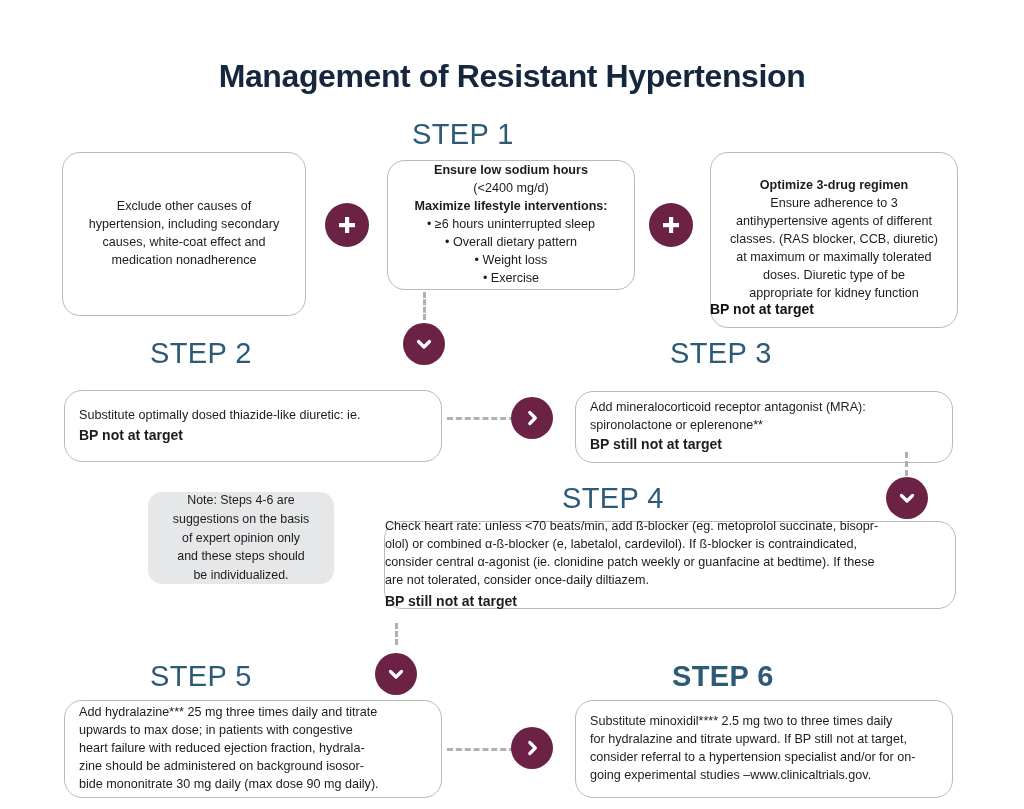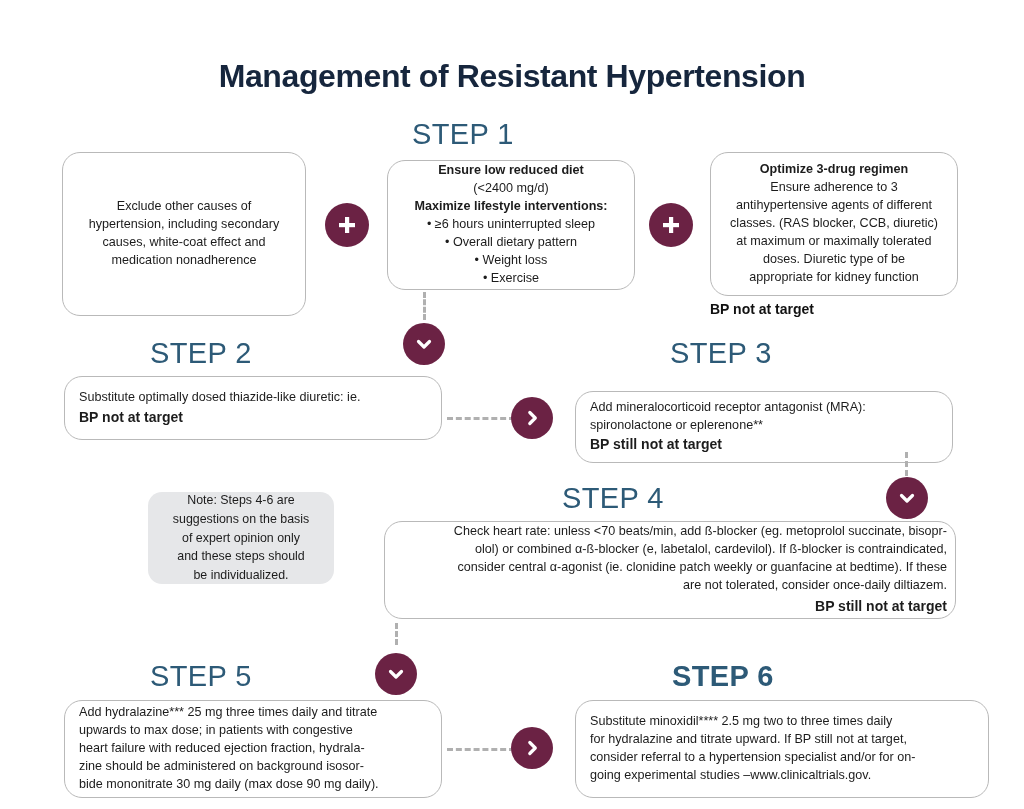--- a/index.html
+++ b/index.html
@@ -105,60 +105,60 @@
   </div>
 
   <div class="badge" style="left:325px; top:203px; width:44px; height:44px;">
     <svg width="22" height="22" viewBox="0 0 22 22" aria-hidden="true">
       <rect x="9" y="3" width="4.2" height="16" fill="#ffffff"></rect>
       <rect x="3" y="9" width="16" height="4.2" fill="#ffffff"></rect>
     </svg>
   </div>
 
   <div class="box center" style="left:387px; top:160px; width:248px; height:130px;">
-    <div class="bold">Ensure low reduced diet</div>
+    <div class="bold">Ensure low sodium hours</div>
     <div>(&lt;2400 mg/d)</div>
     <div class="bold">Maximize lifestyle interventions:</div>
     <ul class="bullets">
       <li>• ≥6 hours uninterrupted sleep</li>
       <li>• Overall dietary pattern</li>
       <li>• Weight loss</li>
       <li>• Exercise</li>
     </ul>
   </div>
 
   <div class="badge" style="left:649px; top:203px; width:44px; height:44px;">
     <svg width="22" height="22" viewBox="0 0 22 22" aria-hidden="true">
       <rect x="9" y="3" width="4.2" height="16" fill="#ffffff"></rect>
       <rect x="3" y="9" width="16" height="4.2" fill="#ffffff"></rect>
     </svg>
   </div>
 
-  <div class="box center" style="left:710px; top:152px; width:248px; height:144px;">
+  <div class="box center" style="left:710px; top:152px; width:248px; height:176px;">
     <div class="bold">Optimize 3-drug regimen</div>
     <div>Ensure adherence to 3</div>
     <div>antihypertensive agents of different</div>
     <div>classes. (RAS blocker, CCB, diuretic)</div>
     <div>at maximum or maximally tolerated</div>
     <div>doses. Diuretic type of be</div>
     <div>appropriate for kidney function</div>
   </div>
 
   <div class="bp-out" style="left:710px; top:301px;">BP not at target</div>
 
   <div class="dash-v" style="left:423px; top:292px; height:28px;"></div>
   <div class="badge" style="left:403px; top:323px; width:42px; height:42px;">
     <svg width="20" height="20" viewBox="0 0 20 20" aria-hidden="true">
       <path d="M4.5 7.5 L10 13 L15.5 7.5" stroke="#ffffff" stroke-width="3.2" fill="none" stroke-linecap="round" stroke-linejoin="round"></path>
     </svg>
   </div>
 
   <div class="step-label" style="left:150px; top:337px; width:200px;">STEP 2</div>
 
-  <div class="box left" style="left:64px; top:376px; width:378px; height:64px;">
+  <div class="box left" style="left:64px; top:390px; width:378px; height:72px;">
     <div>Substitute optimally dosed thiazide-like diuretic: ie.</div>
     <div class="bold" style="font-size:14px; margin-top:1px;">BP not at target</div>
   </div>
 
   <div class="dash-h" style="left:447px; top:417px; width:68px;"></div>
   <div class="badge" style="left:511px; top:397px; width:42px; height:42px;">
     <svg width="20" height="20" viewBox="0 0 20 20" aria-hidden="true">
       <path d="M7.8 4.5 L13.3 10 L7.8 15.5" stroke="#ffffff" stroke-width="3.2" fill="none" stroke-linecap="round" stroke-linejoin="round"></path>
     </svg>
   </div>
@@ -183,21 +183,21 @@
       <div>Note: Steps 4-6 are</div>
       <div>suggestions on the basis</div>
       <div>of expert opinion only</div>
       <div>and these steps should</div>
       <div>be individualized.</div>
     </div>
   </div>
 
   <div class="step-label" style="left:562px; top:482px; width:200px;">STEP 4</div>
 
-  <div class="box left" style="left:384px; top:521px; width:572px; height:98px; padding:10px 8px;align-items:flex-end;">
+  <div class="box left" style="left:384px; top:521px; width:572px; height:88px; padding:10px 0;">
     <div>Check heart rate: unless &lt;70 beats/min, add ß-blocker (eg. metoprolol succinate, bisopr-</div>
     <div>olol) or combined α-ß-blocker (e, labetalol, cardevilol). If ß-blocker is contraindicated,</div>
     <div>consider central α-agonist (ie. clonidine patch weekly or guanfacine at bedtime). If these</div>
     <div>are not tolerated, consider once-daily diltiazem.</div>
     <div class="bold" style="font-size:14px; margin-top:2px;">BP still not at target</div>
   </div>
 
   <div class="dash-v" style="left:395px; top:623px; height:22px;"></div>
   <div class="badge" style="left:375px; top:653px; width:42px; height:42px;">
     <svg width="20" height="20" viewBox="0 0 20 20" aria-hidden="true">
@@ -217,20 +217,20 @@
 
   <div class="dash-h" style="left:447px; top:748px; width:68px;"></div>
   <div class="badge" style="left:511px; top:727px; width:42px; height:42px;">
     <svg width="20" height="20" viewBox="0 0 20 20" aria-hidden="true">
       <path d="M7.8 4.5 L13.3 10 L7.8 15.5" stroke="#ffffff" stroke-width="3.2" fill="none" stroke-linecap="round" stroke-linejoin="round"></path>
     </svg>
   </div>
 
   <div class="step-label" style="left:672px; top:660px; width:200px;font-weight:bold;">STEP 6</div>
 
-  <div class="box left" style="left:575px; top:700px; width:414px; height:98px;">
+  <div class="box left" style="left:575px; top:700px; width:378px; height:98px;">
     <div>Substitute minoxidil**** 2.5 mg two to three times daily</div>
     <div>for hydralazine and titrate upward. If BP still not at target,</div>
     <div>consider referral to a hypertension specialist and/or for on-</div>
     <div>going experimental studies –www.clinicaltrials.gov.</div>
   </div>
 
 </div>
 
 </body></html>

